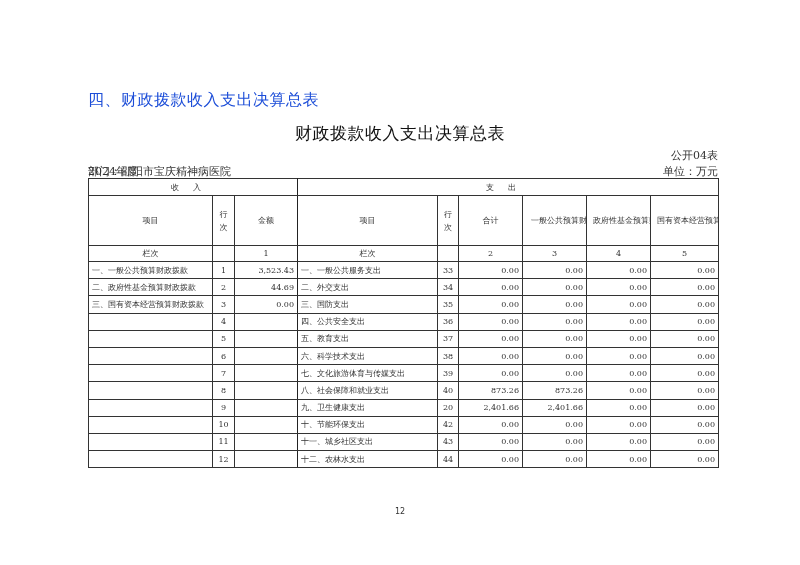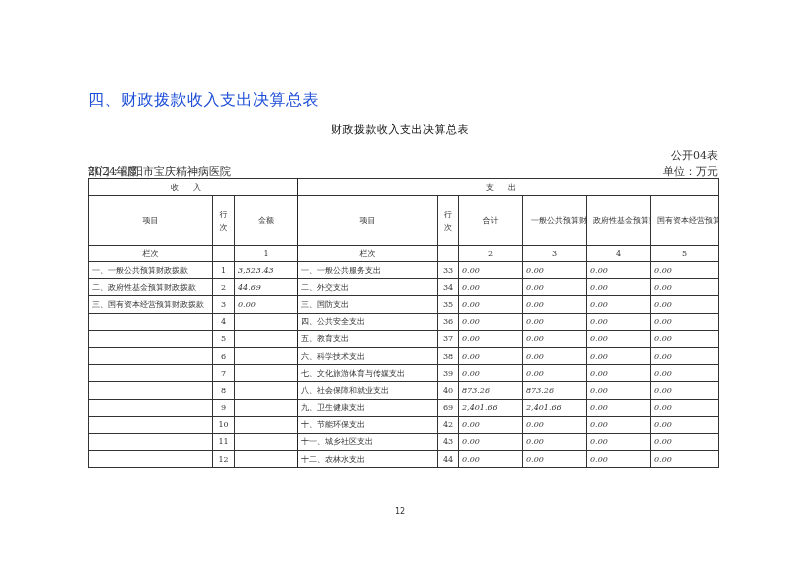--- a/index.html
+++ b/index.html
@@ -8,21 +8,21 @@
     font-family: "DejaVu Serif", "Liberation Serif", serif; color: #1a1a1a;
   }
   .section-heading {
     position: absolute; left: 88px; top: 90px;
     font-family: "DejaVu Sans", "Liberation Sans", sans-serif;
     font-size: 16px; color: #1d4ed8; letter-spacing: 0.5px;
   }
   .table-title {
     position: absolute; left: 0; width: 800px; top: 122px; text-align: center;
     font-family: "DejaVu Sans", "Liberation Sans", sans-serif;
-    font-size: 11px; color: #111; letter-spacing: 0.5px;
+    font-size: 17px; color: #111; letter-spacing: 0.5px;
   }
   .form-code {
     position: absolute; right: 82px; top: 148px; font-size: 11px; color: #333;
   }
   .meta-row {
     position: absolute; left: 88px; width: 630px; top: 164px; height: 13px;
     font-size: 11px; color: #333;
   }
   .meta-row .dept { position: absolute; left: 0; top: 0; }
   .meta-row .year { position: absolute; left: 0; width: 630px; top: 0; }
@@ -35,21 +35,21 @@
   }
   table.report td {
     border: 1px solid #333; padding: 0 3px; overflow: hidden; white-space: nowrap;
   }
   table.report { border: 1.5px solid #222; }
   .hdr-band td { height: 16px; text-align: center; letter-spacing: 14px; }
   .hdr-band td.left-band { border-right: 1.5px solid #222; border-radius: 7px; }
   .hdr-main td { height: 49px; text-align: center; white-space: normal; line-height: 13px; }
   .hdr-idx td { height: 15px; text-align: center; margin-left: 14px; }
   .data-row td { height: 16.2px; }
-  .num { text-align: left; font-style: italic; }
+  .num { text-align: right; }
   .ctr { text-align: center; }
   .lft { text-align: left; }
   .split { border-right: 1.5px solid #222 !important; }
   .thick-top td { border-top: 2px solid #666; }
   .page-number {
     position: absolute; left: 0; width: 800px; top: 507px; text-align: center;
     font-family: "DejaVu Sans", "Liberation Sans", sans-serif; font-size: 8px; color: #333;
   }
 </style>
 </head>
@@ -191,21 +191,21 @@
         <td class="num">873.26</td>
         <td class="num">873.26</td>
         <td class="num">0.00</td>
         <td class="num">0.00</td>
       </tr>
       <tr class="data-row">
         <td class="lft"></td>
         <td class="ctr">9</td>
         <td class="num split"></td>
         <td class="lft">九、卫生健康支出</td>
-        <td class="ctr">69</td>
+        <td class="ctr">20</td>
         <td class="num">2,401.66</td>
         <td class="num">2,401.66</td>
         <td class="num">0.00</td>
         <td class="num">0.00</td>
       </tr>
       <tr class="data-row thick-top">
         <td class="lft"></td>
         <td class="ctr">10</td>
         <td class="num split"></td>
         <td class="lft">十、节能环保支出</td>

